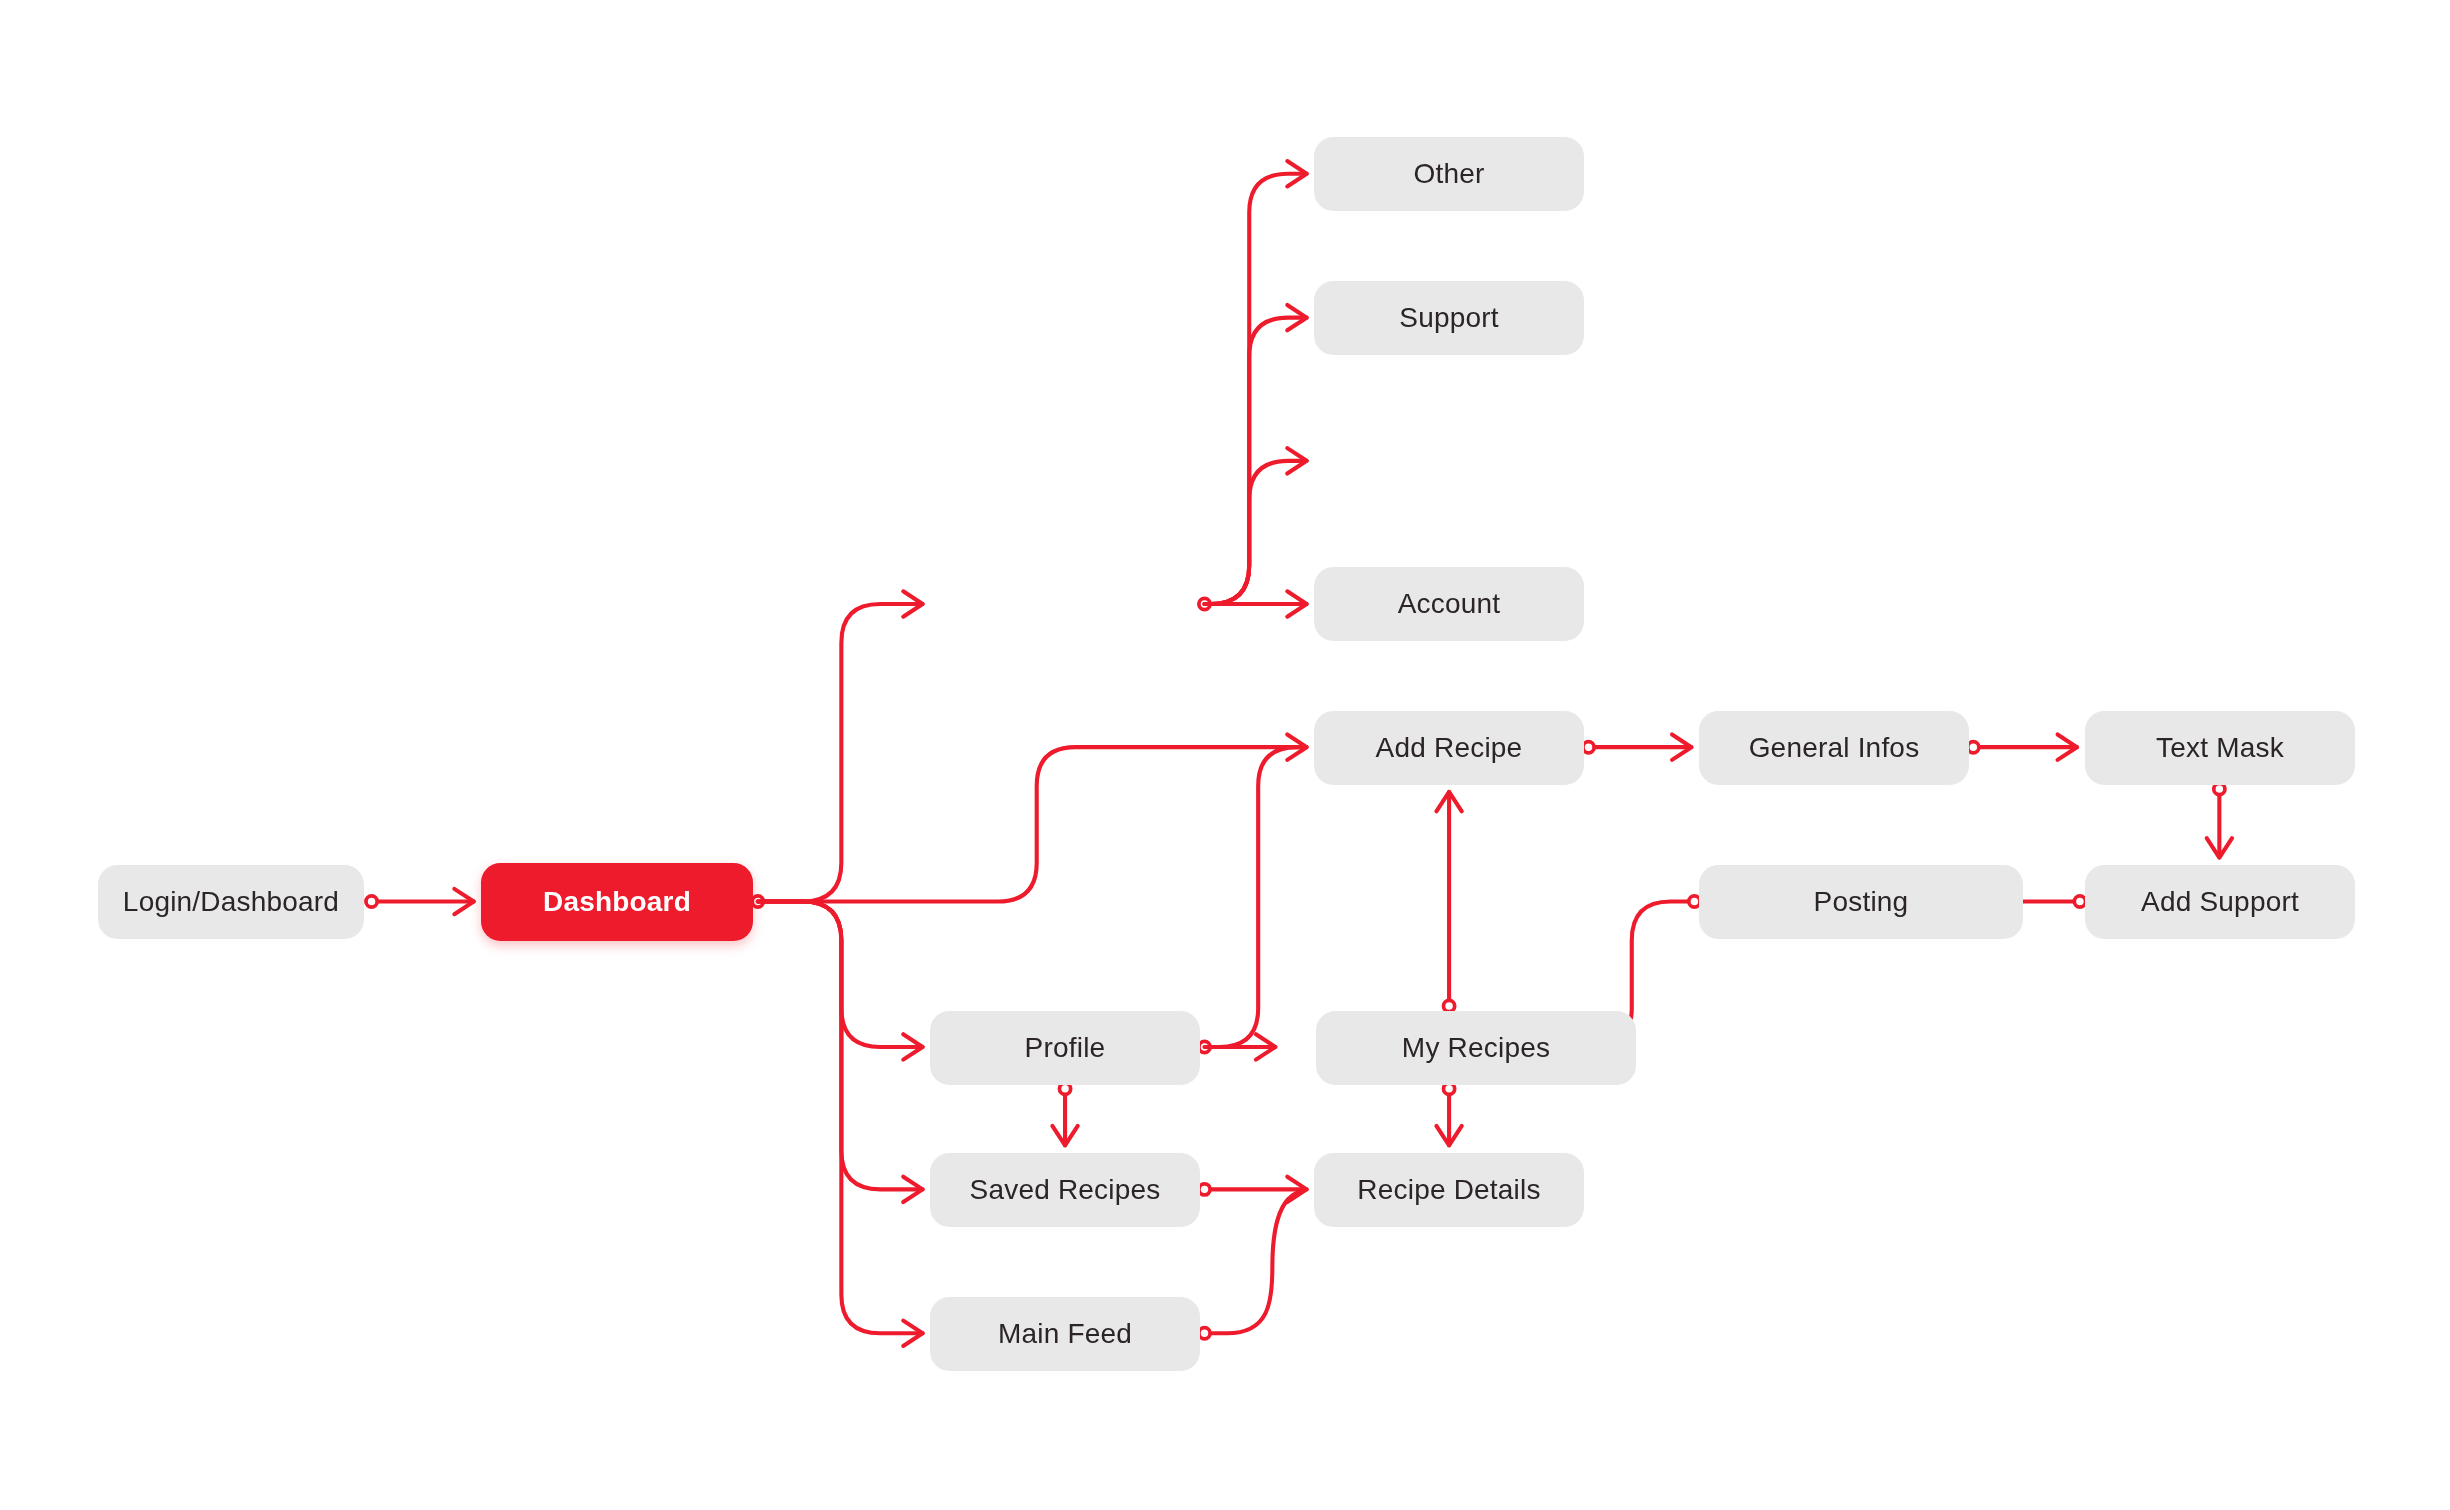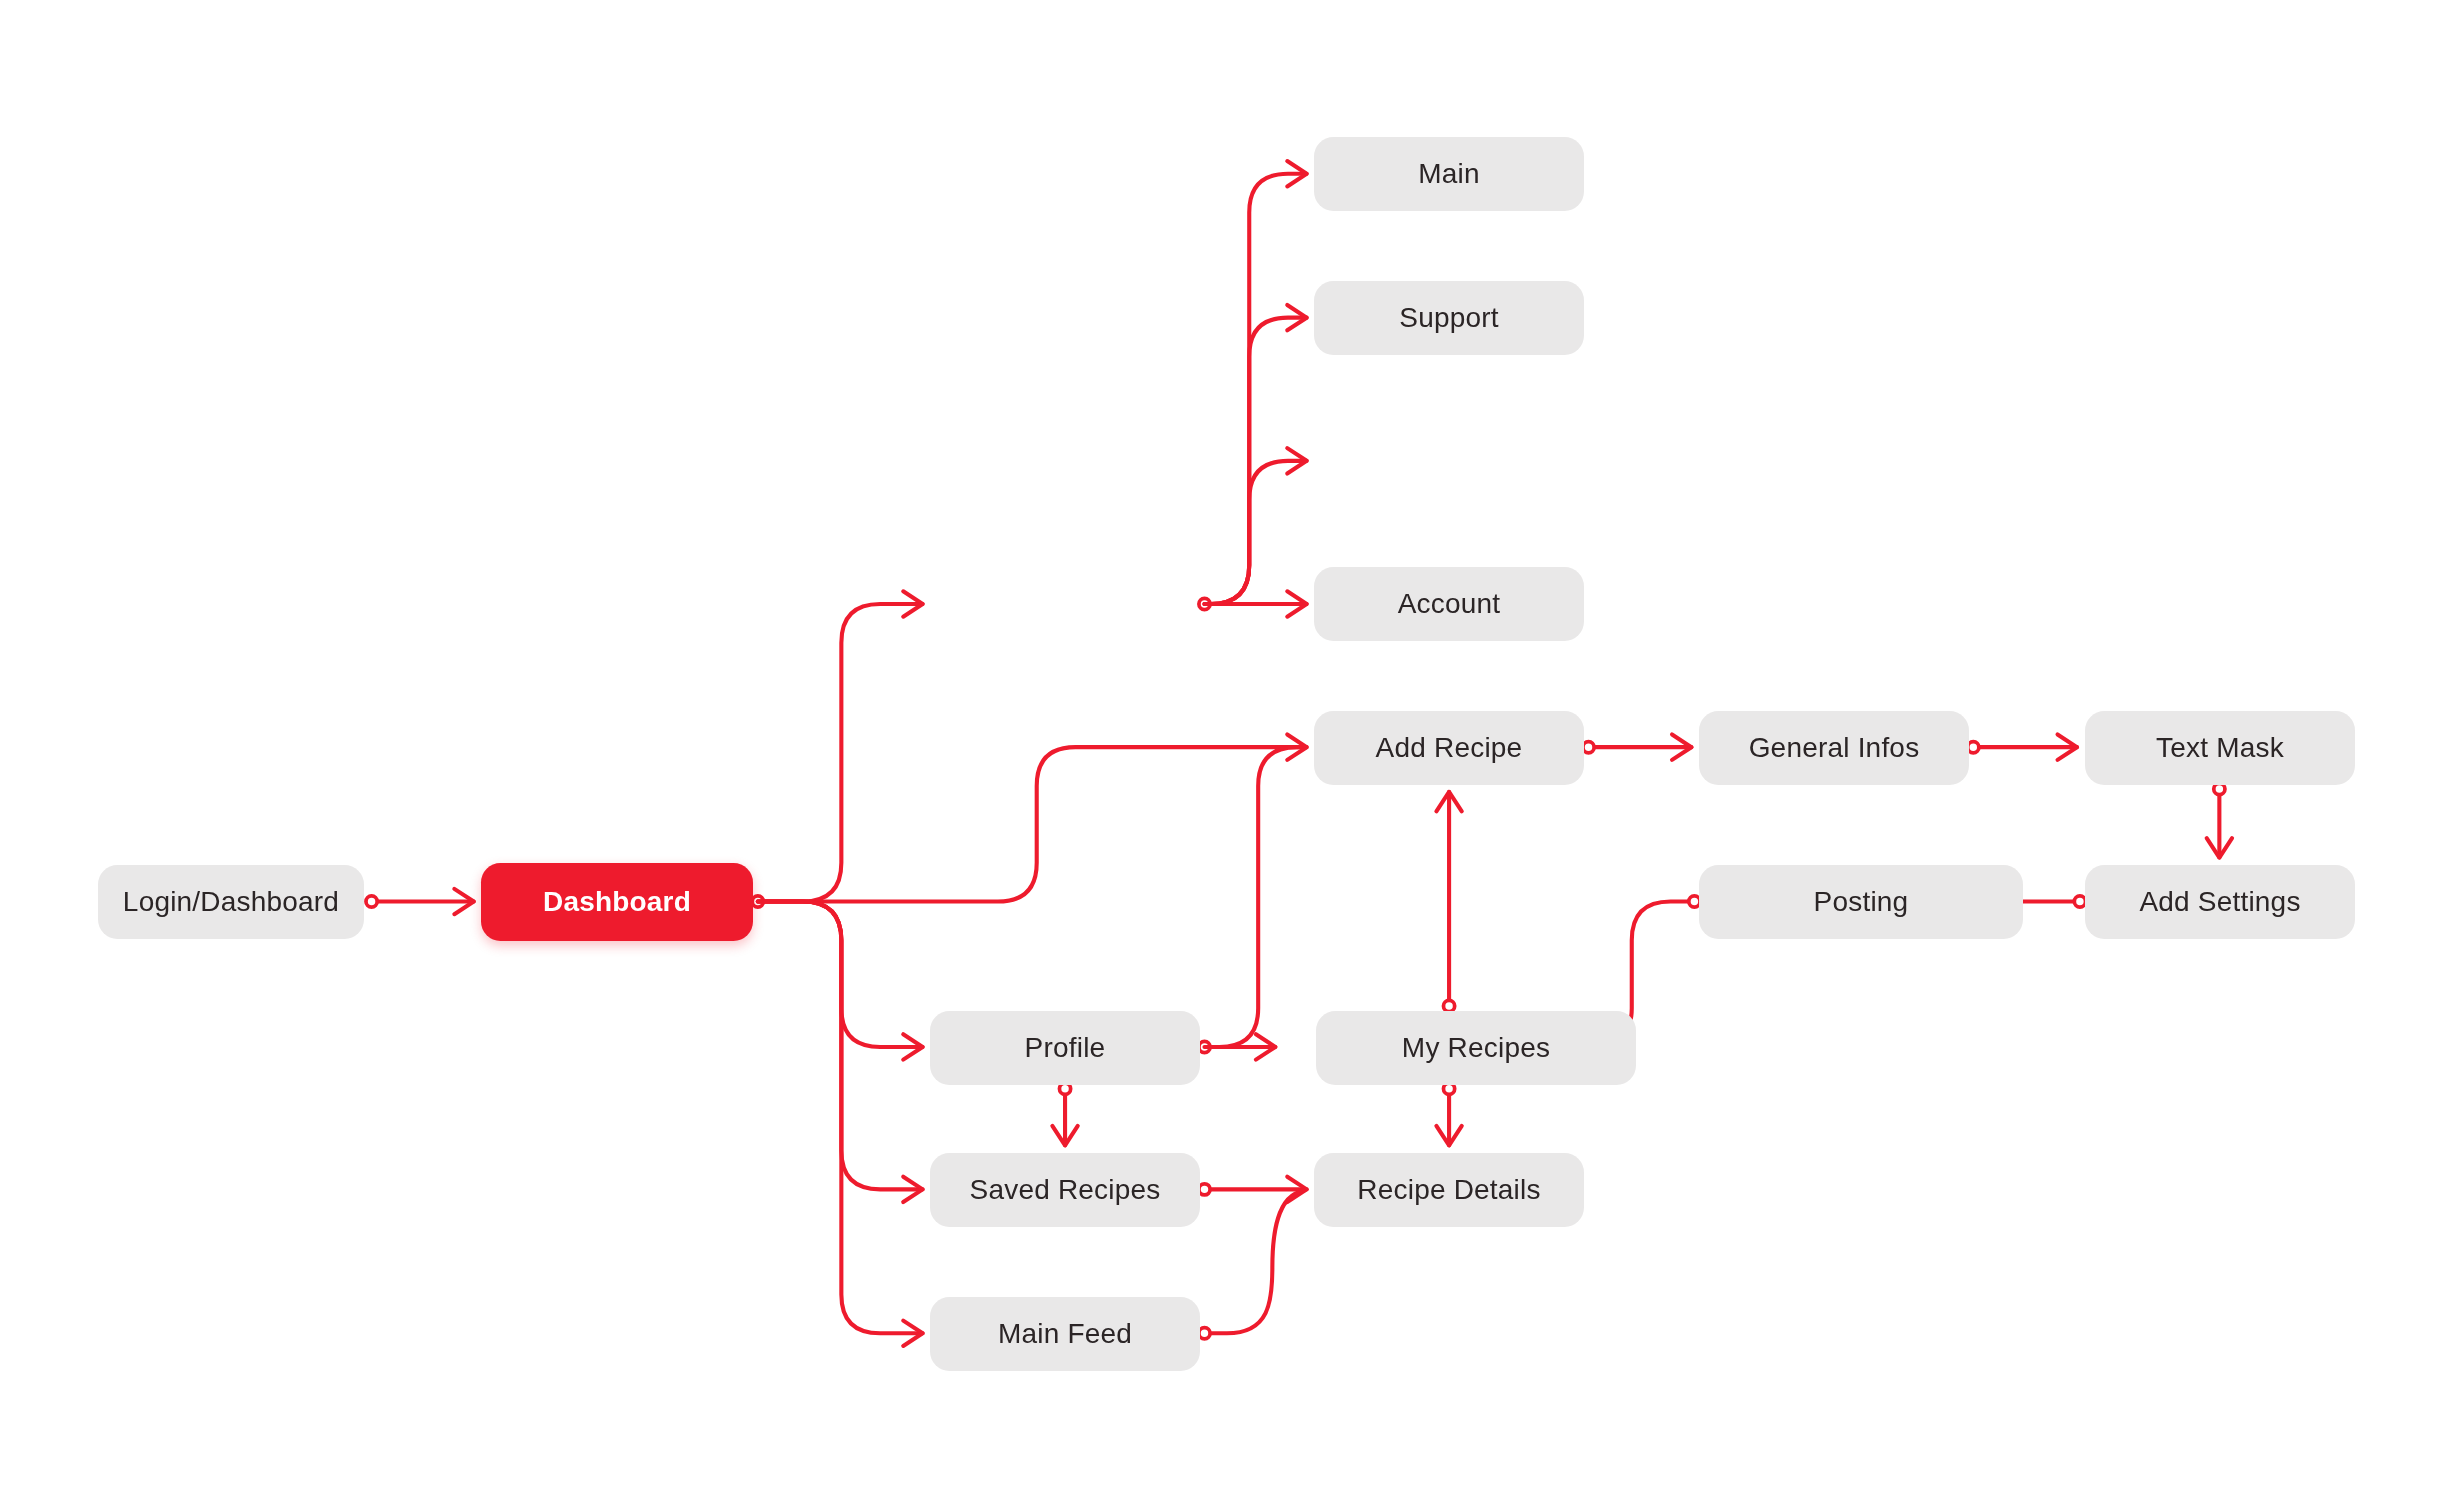--- a/index.html
+++ b/index.html
@@ -89,21 +89,21 @@
   <div class="node" style="left:98px;top:865px;width:266px;height:74px">
     <span>Login/Dashboard</span>
   </div>
 
   <div class="node node--accent" style="left:481px;top:863px;width:272px;height:78px">
     <span>Dashboard</span>
   </div>
 
 
   <div class="node" style="left:1314px;top:137px;width:270px;height:74px">
-    <span>Main</span>
+    <span>Other</span>
   </div>
 
   <div class="node" style="left:1314px;top:281px;width:270px;height:74px">
     <span>Support</span>
   </div>
 
 
   <div class="node" style="left:1314px;top:567px;width:270px;height:74px">
     <span>Account</span>
   </div>
@@ -118,21 +118,21 @@
 
   <div class="node" style="left:2085px;top:711px;width:270px;height:74px">
     <span>Text Mask</span>
   </div>
 
   <div class="node" style="left:1699px;top:865px;width:324px;height:74px">
     <span>Posting</span>
   </div>
 
   <div class="node" style="left:2085px;top:865px;width:270px;height:74px">
-    <span>Add Settings</span>
+    <span>Add Support</span>
   </div>
 
   <div class="node" style="left:930px;top:1011px;width:270px;height:74px">
     <span>Profile</span>
   </div>
 
   <div class="node" style="left:1316px;top:1011px;width:320px;height:74px">
     <span>My Recipes</span>
   </div>
 

